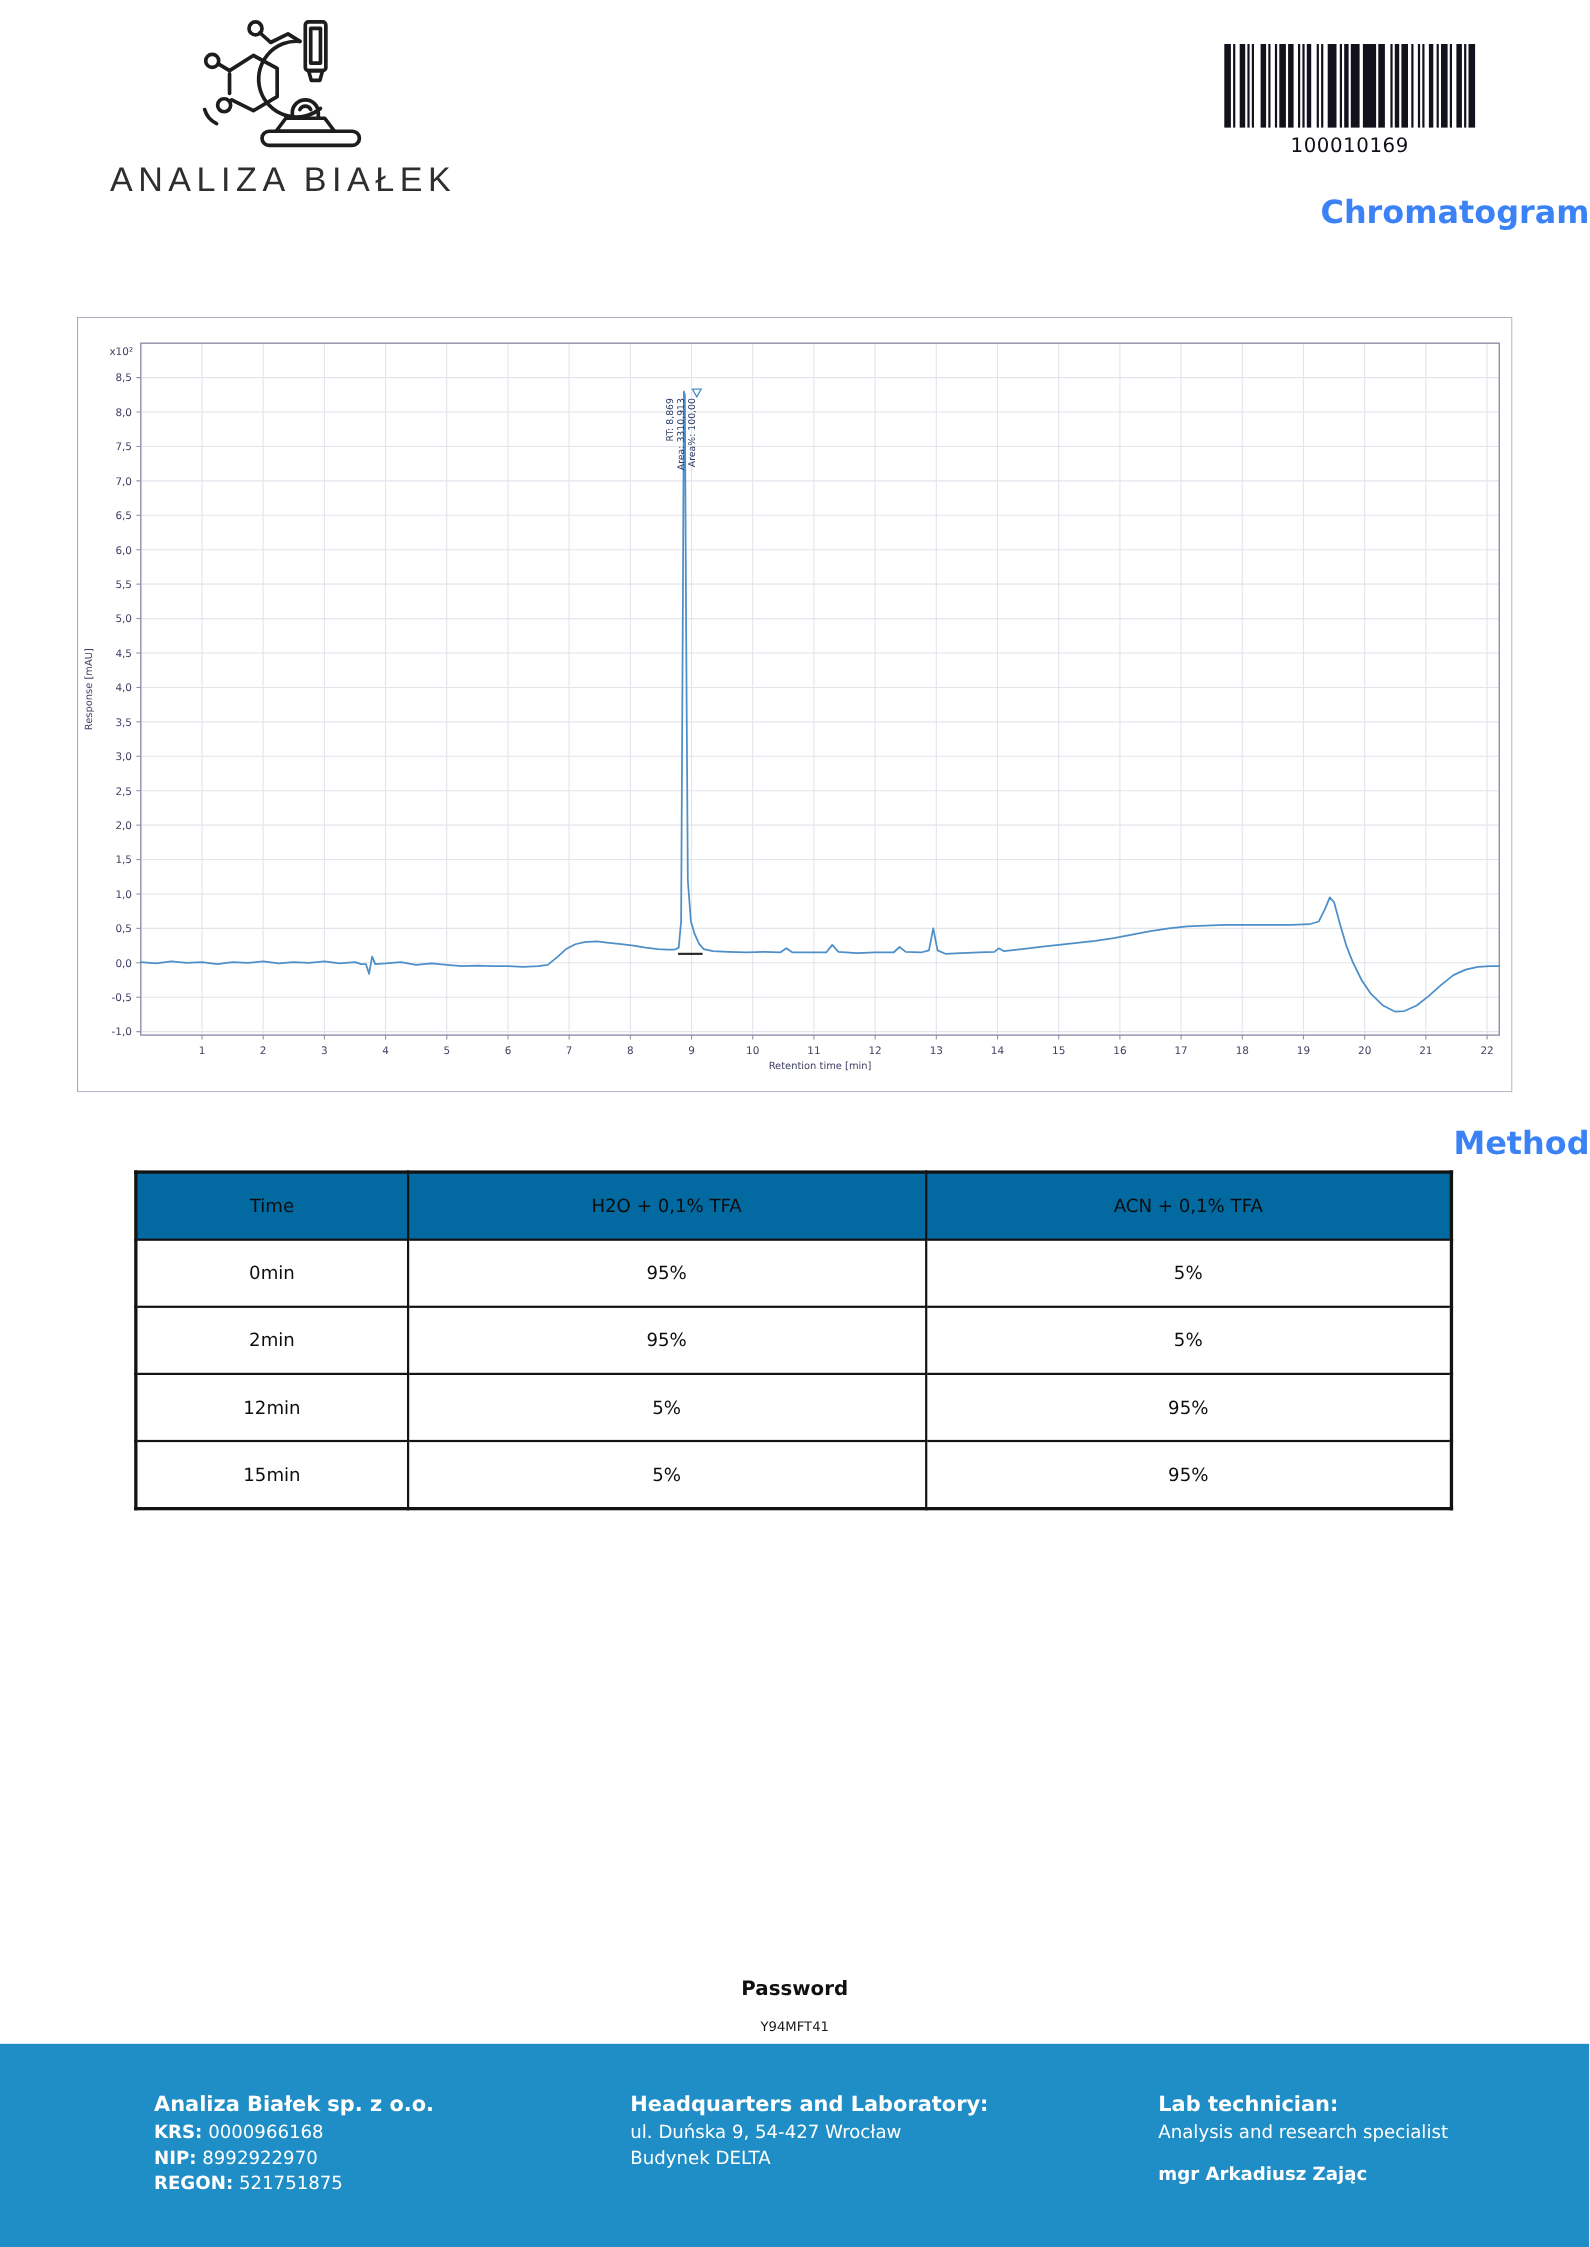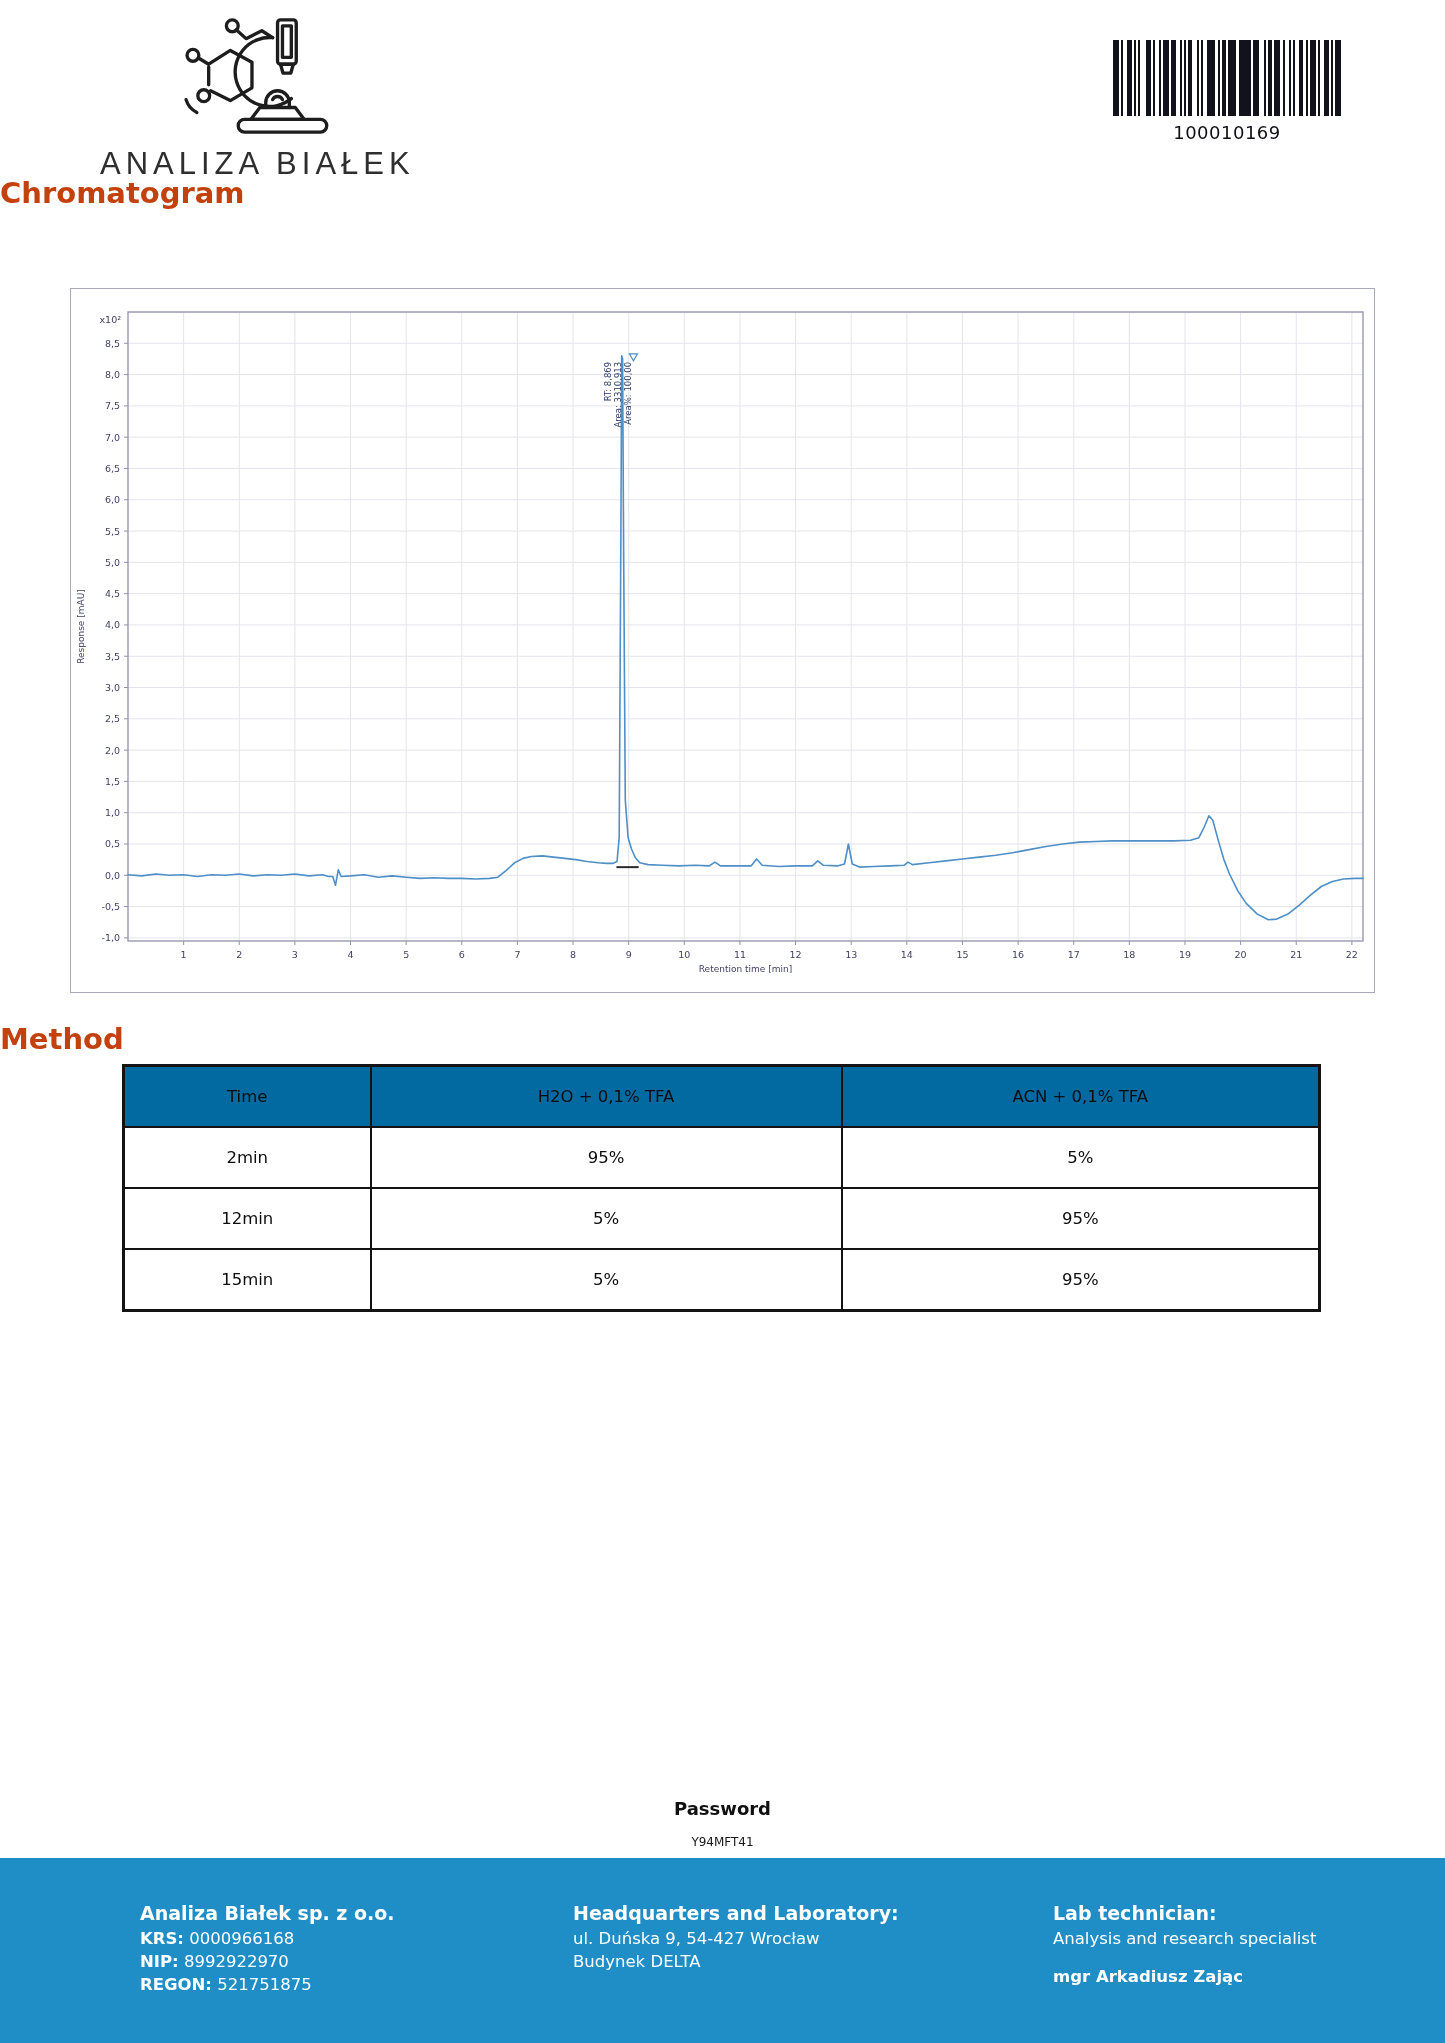--- a/index.html
+++ b/index.html
@@ -12,22 +12,22 @@
   .logo svg{display:block;margin:0 auto;}
   .logo-text{margin-top:8px;font-family:"Liberation Sans",sans-serif;font-size:31px;
              letter-spacing:5px;color:#2e2e2e;font-weight:400;white-space:nowrap;}
   .barcode{position:absolute;right:100px;top:40px;width:236px;text-align:center;}
   .bc-bars{display:flex;height:76px;align-items:stretch;justify-content:center;}
   .bc-bar{background:#12121c;height:100%;}
   .bc-gap{background:transparent;height:100%;}
   .bc-num{margin-top:6px;font-size:18px;color:#101018;letter-spacing:.5px;}
 
   
-  .sec-title{position:absolute;left:0;width:100%;text-align:left;
-             font-size:29px;font-weight:bold;color:#c2410c;}
+  .sec-title{position:absolute;left:0;width:100%;text-align:right;
+             font-size:29px;font-weight:bold;color:#3b82f6;}
   #chrom-title{top:176px;}
   #method-title{top:1022px;}
 
   
   .chart-wrap{position:absolute;left:70px;top:288px;}
   .chart-wrap svg{font-family:"DejaVu Sans",sans-serif;}
 
   
   .method-table{position:absolute;left:122px;top:1064px;border-collapse:collapse;
                 table-layout:fixed;width:1196px;}
@@ -306,20 +306,25 @@
       </colgroup>
     <thead>
         <tr>
           <th>Time</th>
           <th>H2O + 0,1% TFA</th>
           <th>ACN + 0,1% TFA</th>
         </tr>
       </thead>
     <tbody>
         <tr>
+          <td>0min</td>
+          <td>95%</td>
+          <td>5%</td>
+        </tr>
+        <tr>
           <td>2min</td>
           <td>95%</td>
           <td>5%</td>
         </tr>
         <tr>
           <td>12min</td>
           <td>5%</td>
           <td>95%</td>
         </tr>
         <tr>

